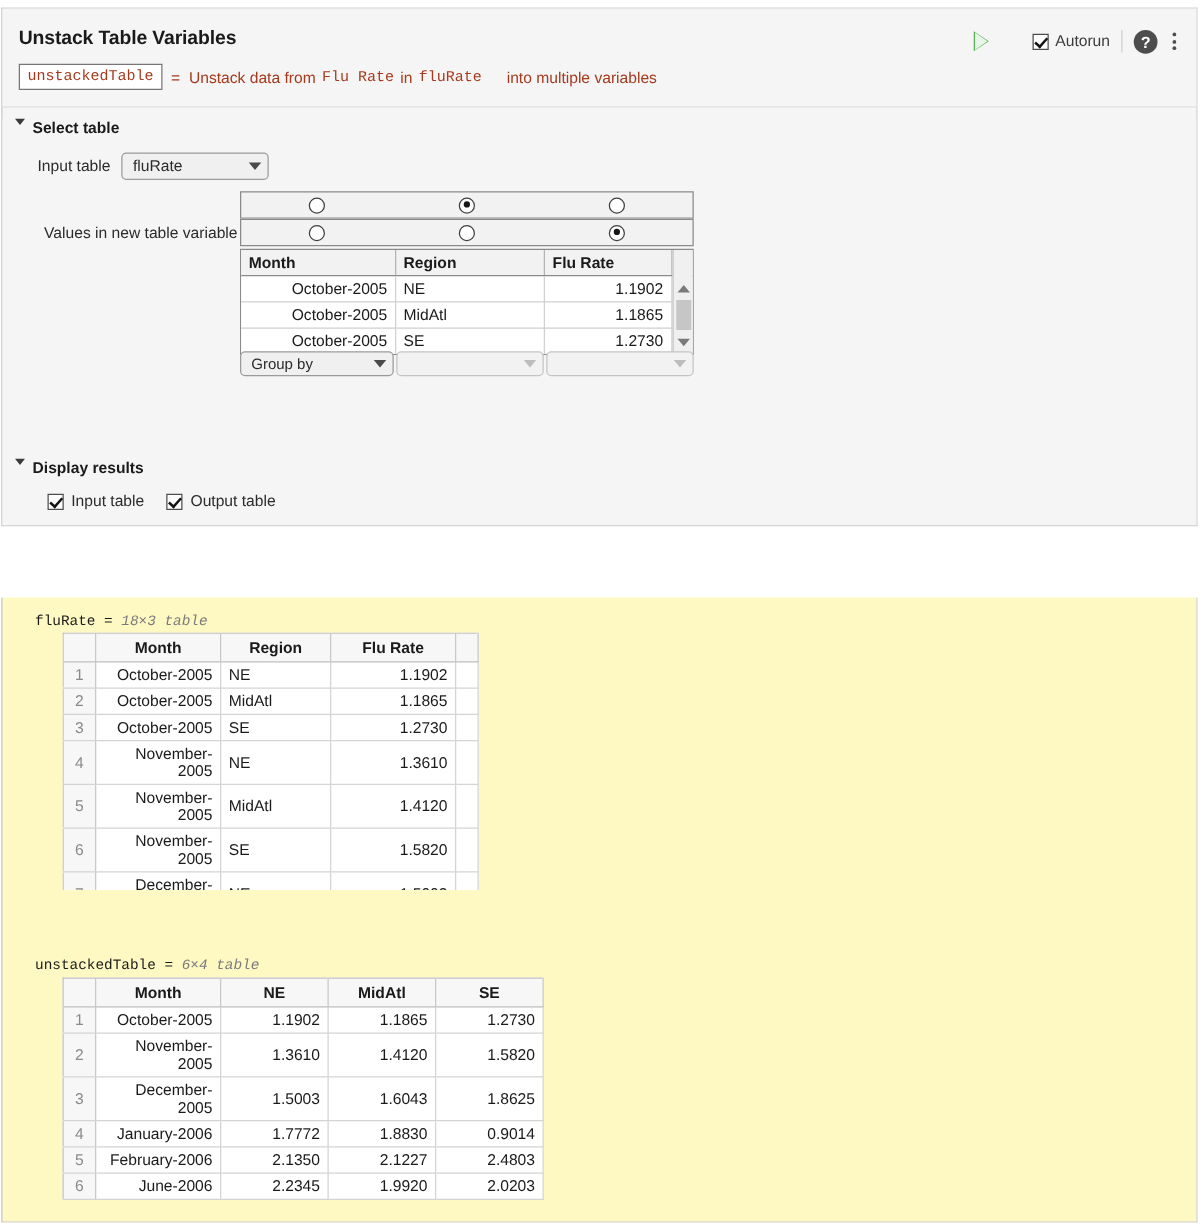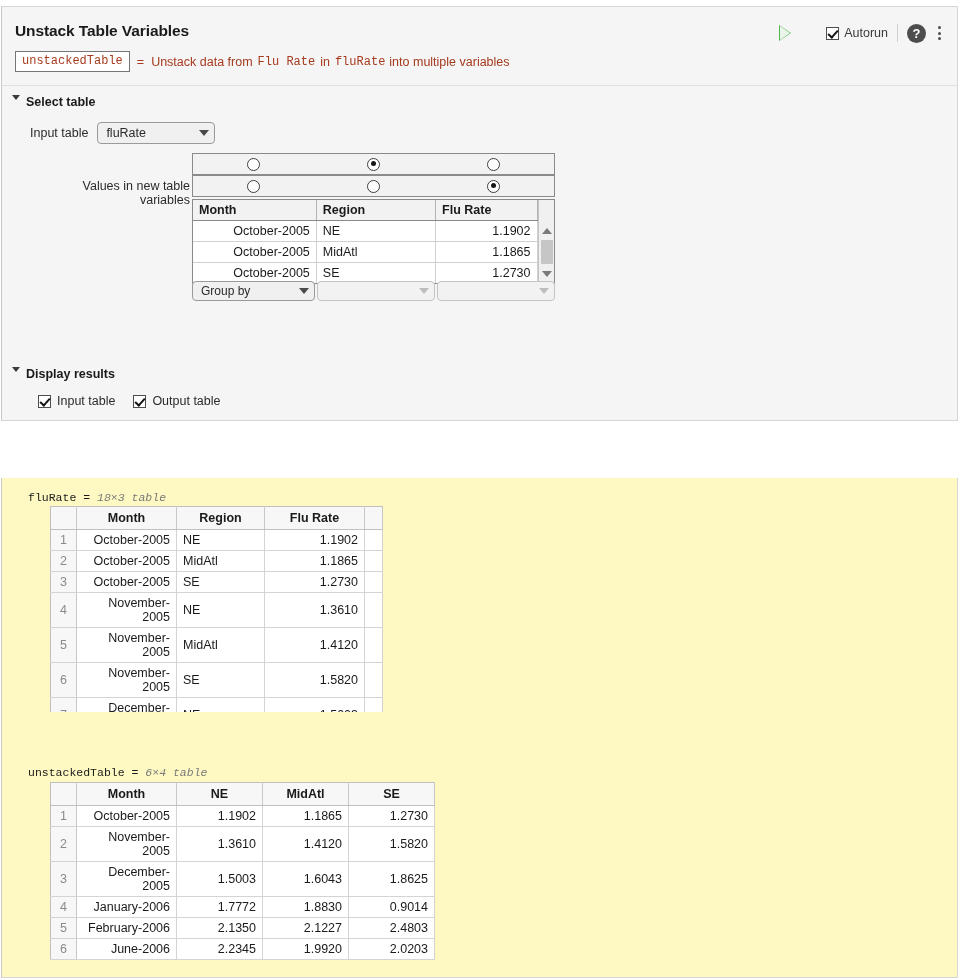--- a/index.html
+++ b/index.html
@@ -455,21 +455,21 @@
     <div class="task-header">
       <div class="task-title">Unstack Table Variables</div>
 
       <div class="summary-line">
         <span class="out-var-box">unstackedTable</span>
         <span class="eq-sign">=</span>
         <span class="summary-text">Unstack data from</span>
         <span class="mono-inline" style="margin-left:5px;">Flu  Rate</span>
         <span class="summary-text" style="margin-left:5px;">in</span>
         <span class="mono-inline" style="margin-left:5px;">fluRate</span>
-        <span class="summary-text" style="margin-left:4px;">into multiple variables</span>
+        <span class="summary-text" style="margin-left:20px;">into multiple variables</span>
       </div>
 
       <div class="task-tools">
         <div class="run-btn">
           <span class="tri"></span>
             <span class="tri-in"></span>
         </div>
         <div class="autorun-wrap">
           <span class="chk checked"></span>
           <span class="autorun-label">Autorun</span>
@@ -495,21 +495,21 @@
         <span class="field-label">Input table</span>
         <span class="dropdown" style="width:118px;">
           <span>fluRate</span>
           <span class="dd-arrow"></span>
         </span>
       </div>
 
 
       <div class="varsel-wrap" style="height:212px;">
 
-        <div class="radio-label-col" style="top:26px;">Values in new table variables</div>
+        <div class="radio-label-col" style="top:26px;">Values in new table variable</div>
 
         <div class="radio-row" style="top:0px;">
           <span class="radio-cell">
               <span class="radio"></span>
             </span>
           <span class="radio-cell">
               <span class="radio sel"></span>
             </span>
           <span class="radio-cell">
               <span class="radio"></span>

